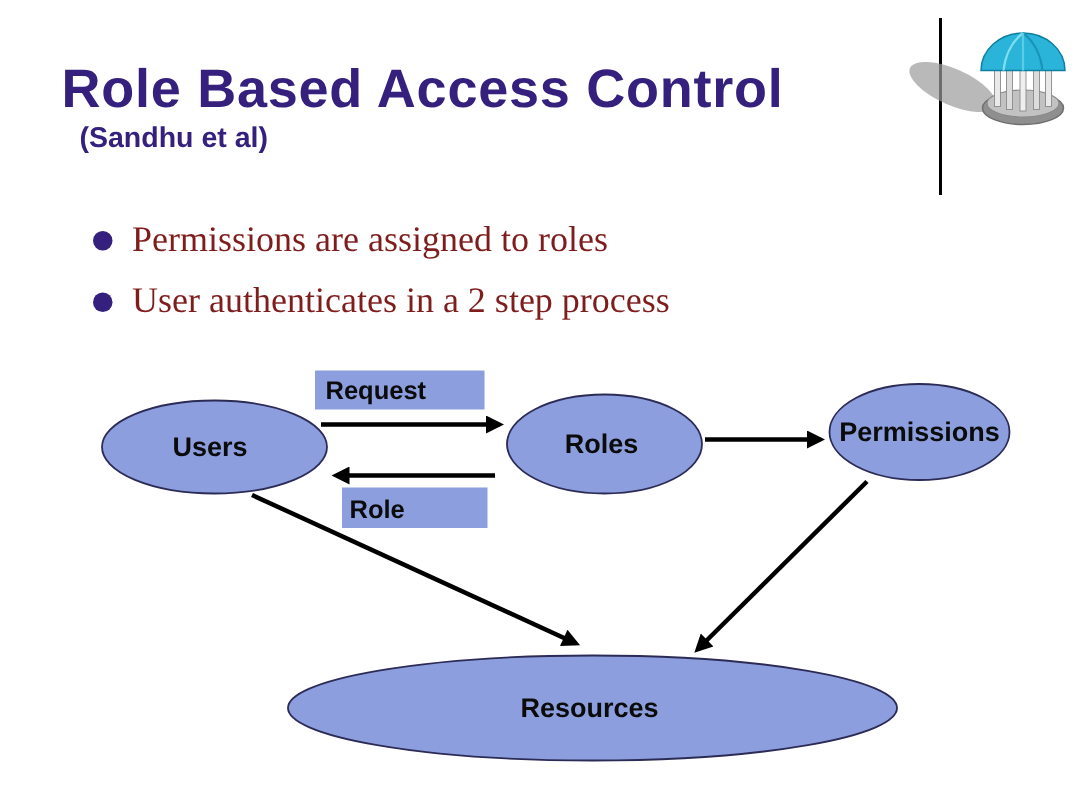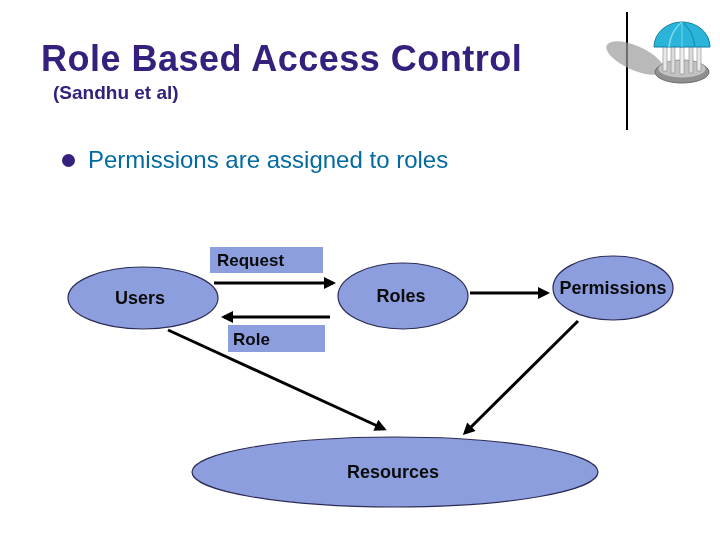--- a/index.html
+++ b/index.html
@@ -54,23 +54,24 @@
   }
   .bullet-dot {
     flex: 0 0 auto;
     width: 13px; height: 13px;
     border-radius: 50%;
     background: #35217D;
     margin: 8px 13px 0 0;
   }
   .bullet-text {
     font-size: 24px;
-    color: #0369a1;
+    color: #7f1d1d;
     line-height: 28px;
     white-space: nowrap;
+    font-family: Liberation Serif, serif;
   }
   
   #diagram-svg {
     position: absolute;
     left: 0; top: 0;
     width: 720px; height: 540px;
   }
   .node-label {
     font-family: "Liberation Sans", sans-serif;
     font-size: 18px;
@@ -113,20 +114,24 @@
     <path d="M 82 8 C 74 14 70 24 69 33" fill="none" stroke="#7fdef0" stroke-width="1.5"></path>
     <path d="M 82 8 C 90 14 94 24 95 33" fill="none" stroke="#1a93b8" stroke-width="1.5"></path>
     <path d="M 82 8 L 82 33" fill="none" stroke="#59cde8" stroke-width="1.5"></path>
   </svg>
 
   <div id="bullets">
     <div class="bullet-row">
       <span class="bullet-dot"></span>
       <span class="bullet-text">Permissions are assigned to roles</span>
     </div>
+    <div class="bullet-row">
+      <span class="bullet-dot"></span>
+      <span class="bullet-text">User authenticates in a 2 step process</span>
+    </div>
   </div>
 
   <svg id="diagram-svg" viewBox="0 0 720 540">
     <defs>
       <marker id="ah" viewBox="0 0 10 10" refX="7.5" refY="5" markerWidth="4.5" markerHeight="4" orient="auto">
         <path d="M 0 0 L 10 5 L 0 10 z" fill="#000000"></path>
       </marker>
     </defs>
 
     <line class="edge" x1="214" y1="283" x2="333" y2="283" marker-end="url(#ah)"></line>

